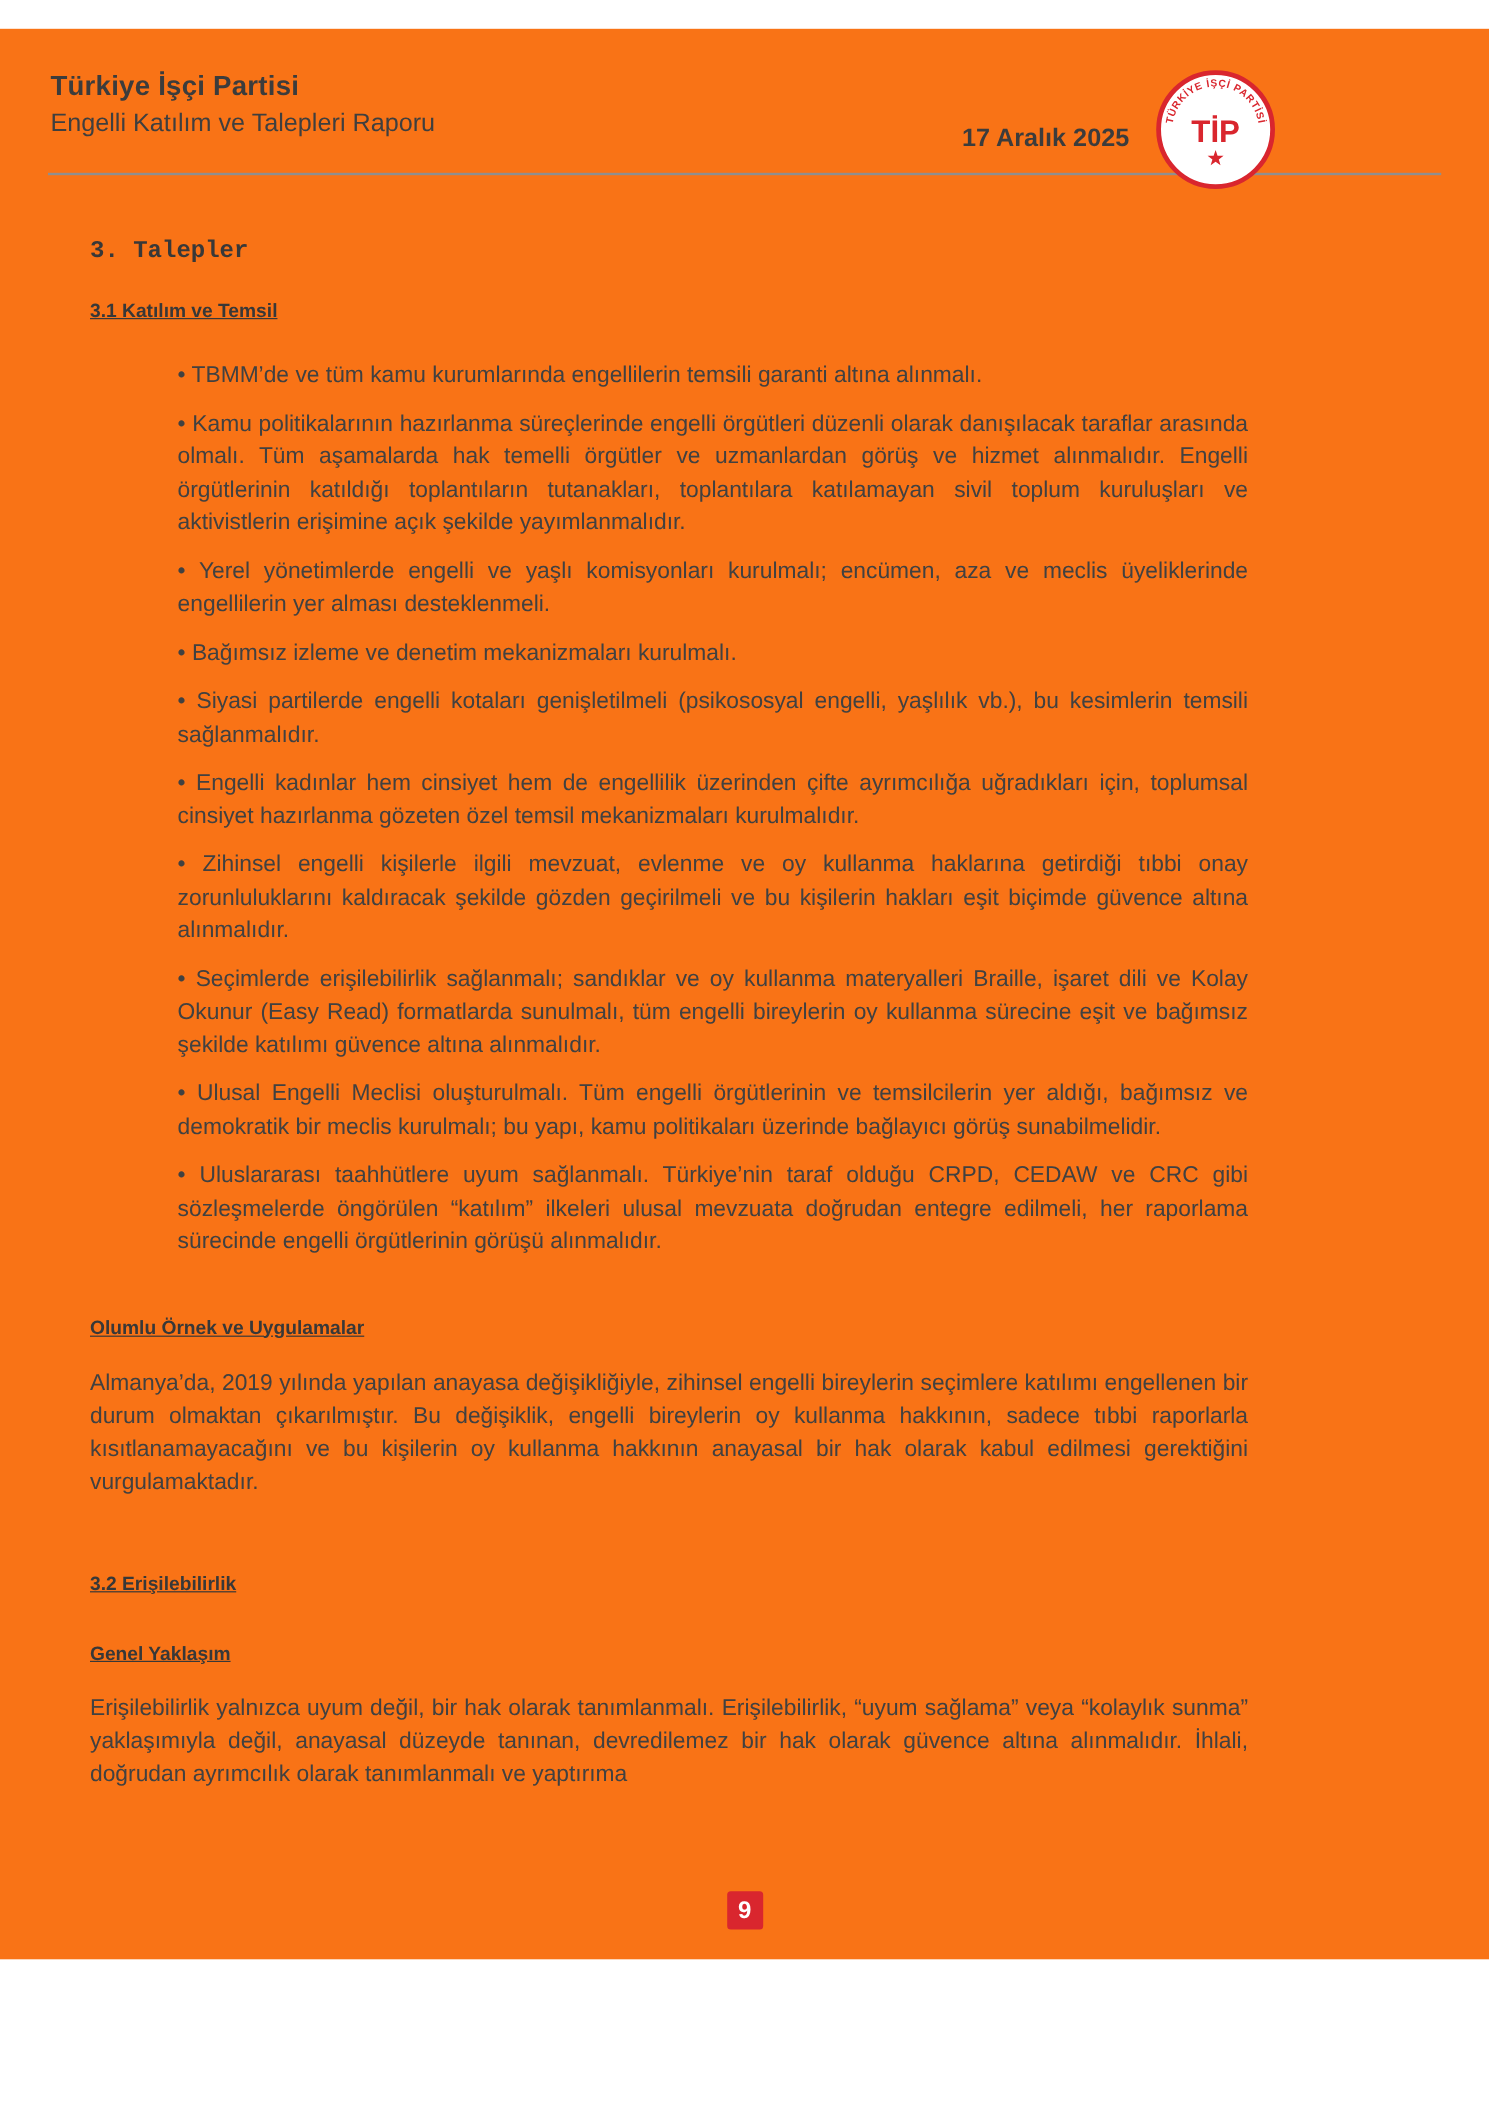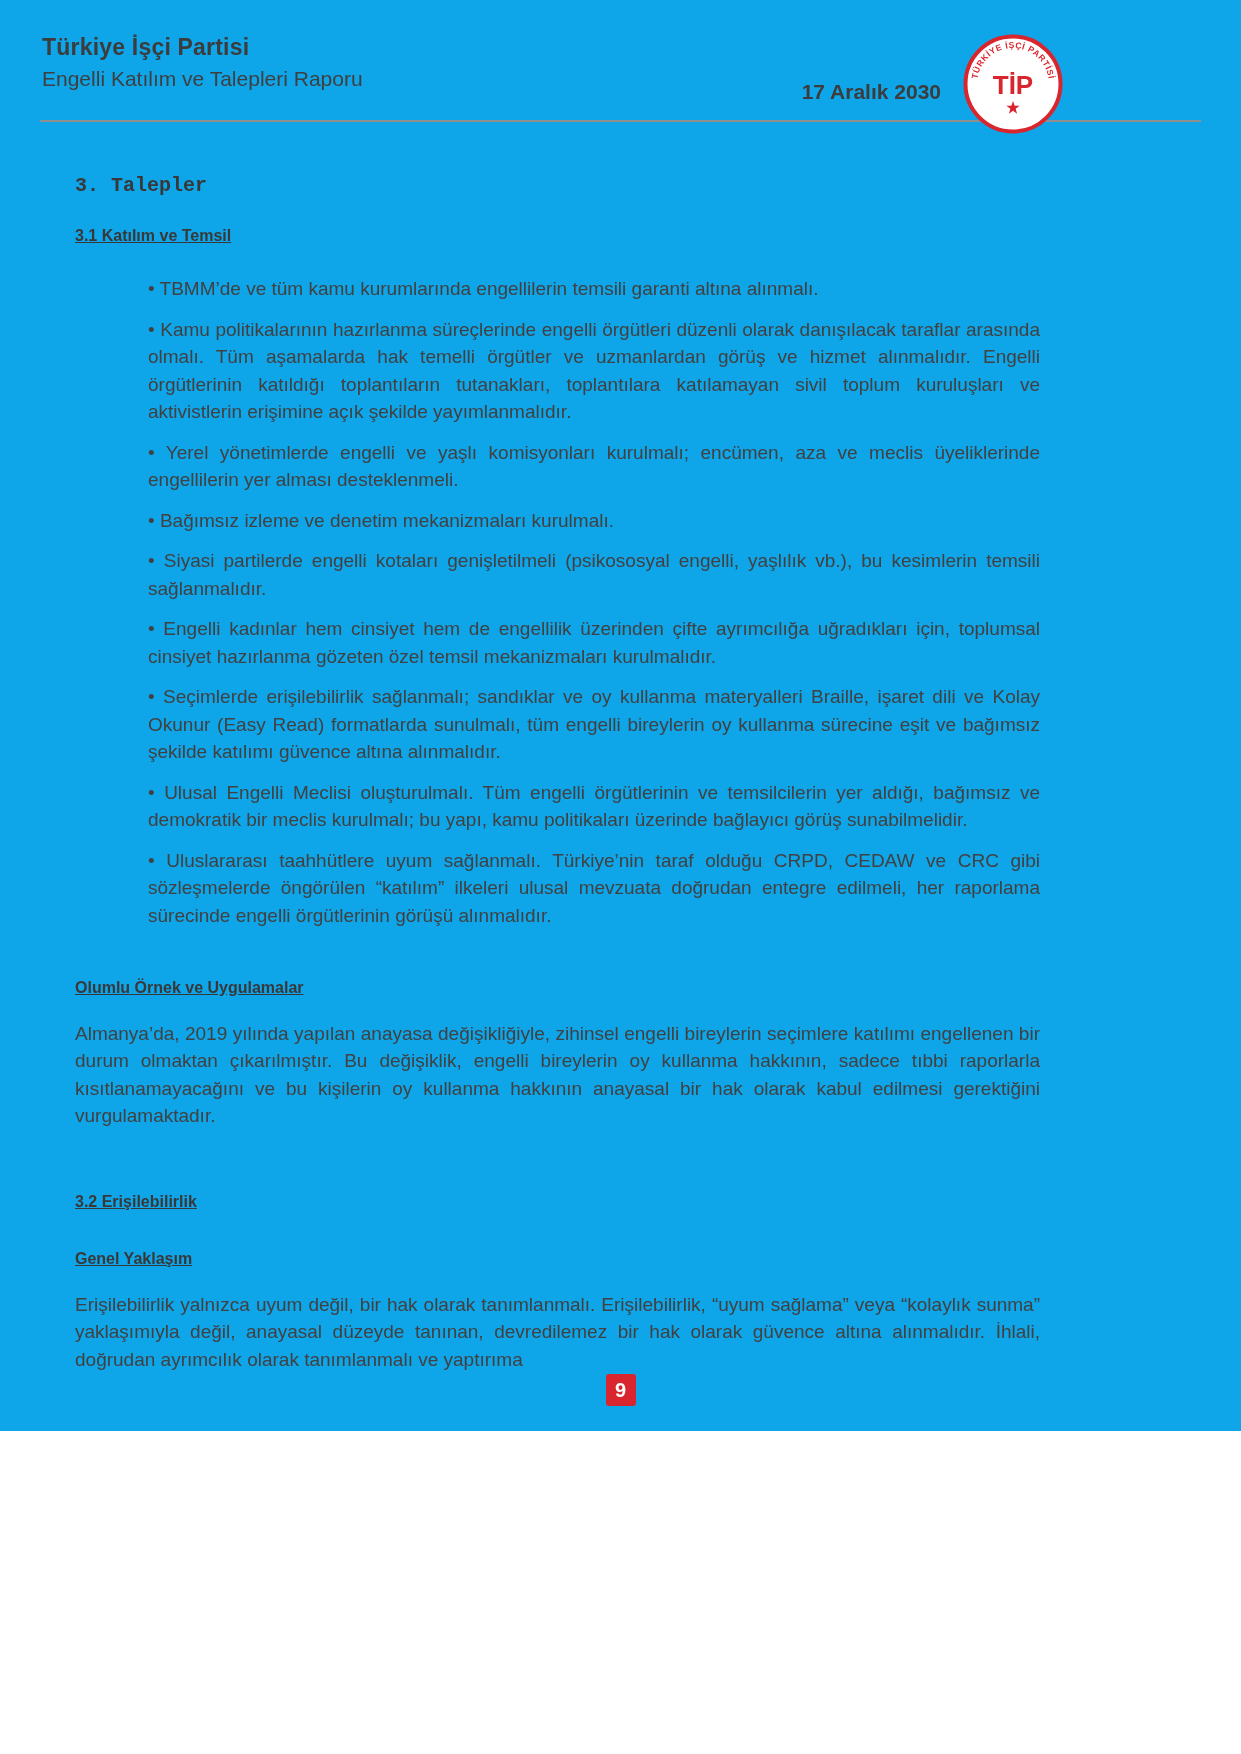--- a/index.html
+++ b/index.html
@@ -3,26 +3,27 @@
 <meta charset="utf-8">
 <style>
   html, body {
     margin: 0;
     padding: 0;
     background: #ffffff;
   }
   .page {
     position: relative;
     width: 1241px;
-    height: 1431px;
-    background: #0ea5e9;
+    height: 1609px;
+    background: #f97316;
     box-sizing: border-box;
     font-family: "Liberation Sans", sans-serif;
     color: #3f3f3f;
     overflow: hidden;
+    margin-top: 24px;
   }
 
   
   .header {
     display: flex;
     align-items: flex-start;
     padding: 34px 40px 0 42px;
   }
   .org-name {
     font-size: 23px;
@@ -122,21 +123,21 @@
 </head>
 <body>
 
 <div class="page">
 
   <div class="header">
     <div class="header-left">
       <div class="org-name">Türkiye İşçi Partisi</div>
       <div class="report-title">Engelli Katılım ve Talepleri Raporu</div>
     </div>
-    <div class="header-date">17 Aralık 2030</div>
+    <div class="header-date">17 Aralık 2025</div>
     <div class="logo-wrap">
       <svg viewBox="0 0 100 100">
         <circle cx="50" cy="50" r="47.5" fill="#ffffff" stroke="#d9262e" stroke-width="4"></circle>
         <defs>
           <path id="logo-arc" d="M 14,50 A 36,36 0 1 1 86,50" fill="none"></path>
         </defs>
         <text font-size="8.5" font-weight="bold" fill="#d9262e" letter-spacing="0.6">
           <textPath href="#logo-arc" startOffset="50%" text-anchor="middle">TÜRKİYE İŞÇİ PARTİSİ</textPath>
         </text>
         <text x="50" y="60" text-anchor="middle" font-size="26" font-weight="bold" fill="#d9262e">TİP</text>
@@ -151,20 +152,21 @@
     <div class="h-section">3. Talepler</div>
     <div class="h-sub">3.1 Katılım ve Temsil</div>
 
     <div class="bullets">
       <p>• TBMM’de ve tüm kamu kurumlarında engellilerin temsili garanti altına alınmalı.</p>
       <p>• Kamu politikalarının hazırlanma süreçlerinde engelli örgütleri düzenli olarak danışılacak taraflar arasında olmalı. Tüm aşamalarda hak temelli örgütler ve uzmanlardan görüş ve hizmet alınmalıdır. Engelli örgütlerinin katıldığı toplantıların tutanakları, toplantılara katılamayan sivil toplum kuruluşları ve aktivistlerin erişimine açık şekilde yayımlanmalıdır.</p>
       <p>• Yerel yönetimlerde engelli ve yaşlı komisyonları kurulmalı; encümen, aza ve meclis üyeliklerinde engellilerin yer alması desteklenmeli.</p>
       <p>• Bağımsız izleme ve denetim mekanizmaları kurulmalı.</p>
       <p>• Siyasi partilerde engelli kotaları genişletilmeli (psikososyal engelli, yaşlılık vb.), bu kesimlerin temsili sağlanmalıdır.</p>
       <p>• Engelli kadınlar hem cinsiyet hem de engellilik üzerinden çifte ayrımcılığa uğradıkları için, toplumsal cinsiyet hazırlanma gözeten özel temsil mekanizmaları kurulmalıdır.</p>
+      <p>• Zihinsel engelli kişilerle ilgili mevzuat, evlenme ve oy kullanma haklarına getirdiği tıbbi onay zorunluluklarını kaldıracak şekilde gözden geçirilmeli ve bu kişilerin hakları eşit biçimde güvence altına alınmalıdır.</p>
       <p>• Seçimlerde erişilebilirlik sağlanmalı; sandıklar ve oy kullanma materyalleri Braille, işaret dili ve Kolay Okunur (Easy Read) formatlarda sunulmalı, tüm engelli bireylerin oy kullanma sürecine eşit ve bağımsız şekilde katılımı güvence altına alınmalıdır.</p>
       <p>• Ulusal Engelli Meclisi oluşturulmalı. Tüm engelli örgütlerinin ve temsilcilerin yer aldığı, bağımsız ve demokratik bir meclis kurulmalı; bu yapı, kamu politikaları üzerinde bağlayıcı görüş sunabilmelidir.</p>
       <p>• Uluslararası taahhütlere uyum sağlanmalı. Türkiye’nin taraf olduğu CRPD, CEDAW ve CRC gibi sözleşmelerde öngörülen “katılım” ilkeleri ulusal mevzuata doğrudan entegre edilmeli, her raporlama sürecinde engelli örgütlerinin görüşü alınmalıdır.</p>
     </div>
 
     <div class="h-sub h-example">Olumlu Örnek ve Uygulamalar</div>
     <p class="para">Almanya’da, 2019 yılında yapılan anayasa değişikliğiyle, zihinsel engelli bireylerin seçimlere katılımı engellenen bir durum olmaktan çıkarılmıştır. Bu değişiklik, engelli bireylerin oy kullanma hakkının, sadece tıbbi raporlarla kısıtlanamayacağını ve bu kişilerin oy kullanma hakkının anayasal bir hak olarak kabul edilmesi gerektiğini vurgulamaktadır.</p>
 
     <div class="h-sub h-sub2">3.2 Erişilebilirlik</div>
     <div class="h-sub h-approach">Genel Yaklaşım</div>

